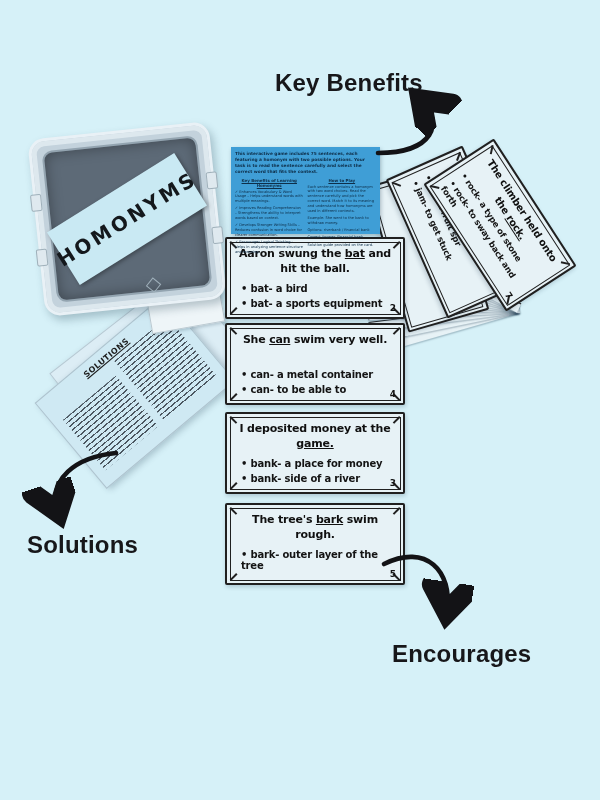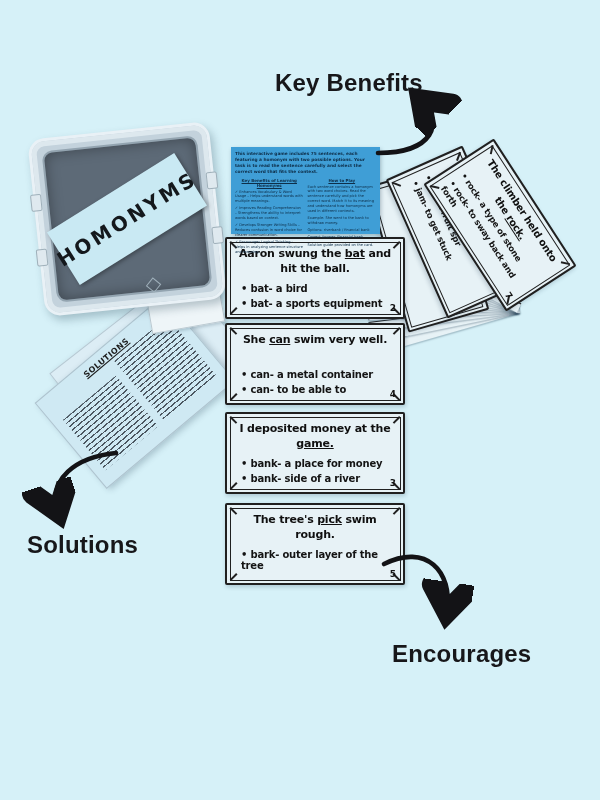--- a/index.html
+++ b/index.html
@@ -240,19 +240,19 @@
     <div class="opt">bank- side of a river</div>
     <div class="num">3</div>
   </div>
 
   <div class="scard col-card sc-3">
     <span class="tick t1"></span>
     <span class="tick t2"></span>
     <span class="tick t3"></span>
     <span class="tick t4"></span>
     <div class="stitle">
-      <span>The tree's </span><span class="kw">pick</span><span> swim rough.</span>
+      <span>The tree's </span><span class="kw">bark</span><span> swim rough.</span>
     </div>
     <div class="opt">bark- outer layer of the tree</div>
     <div class="num">5</div>
   </div>
 
 </div>
 
 </body></html>

